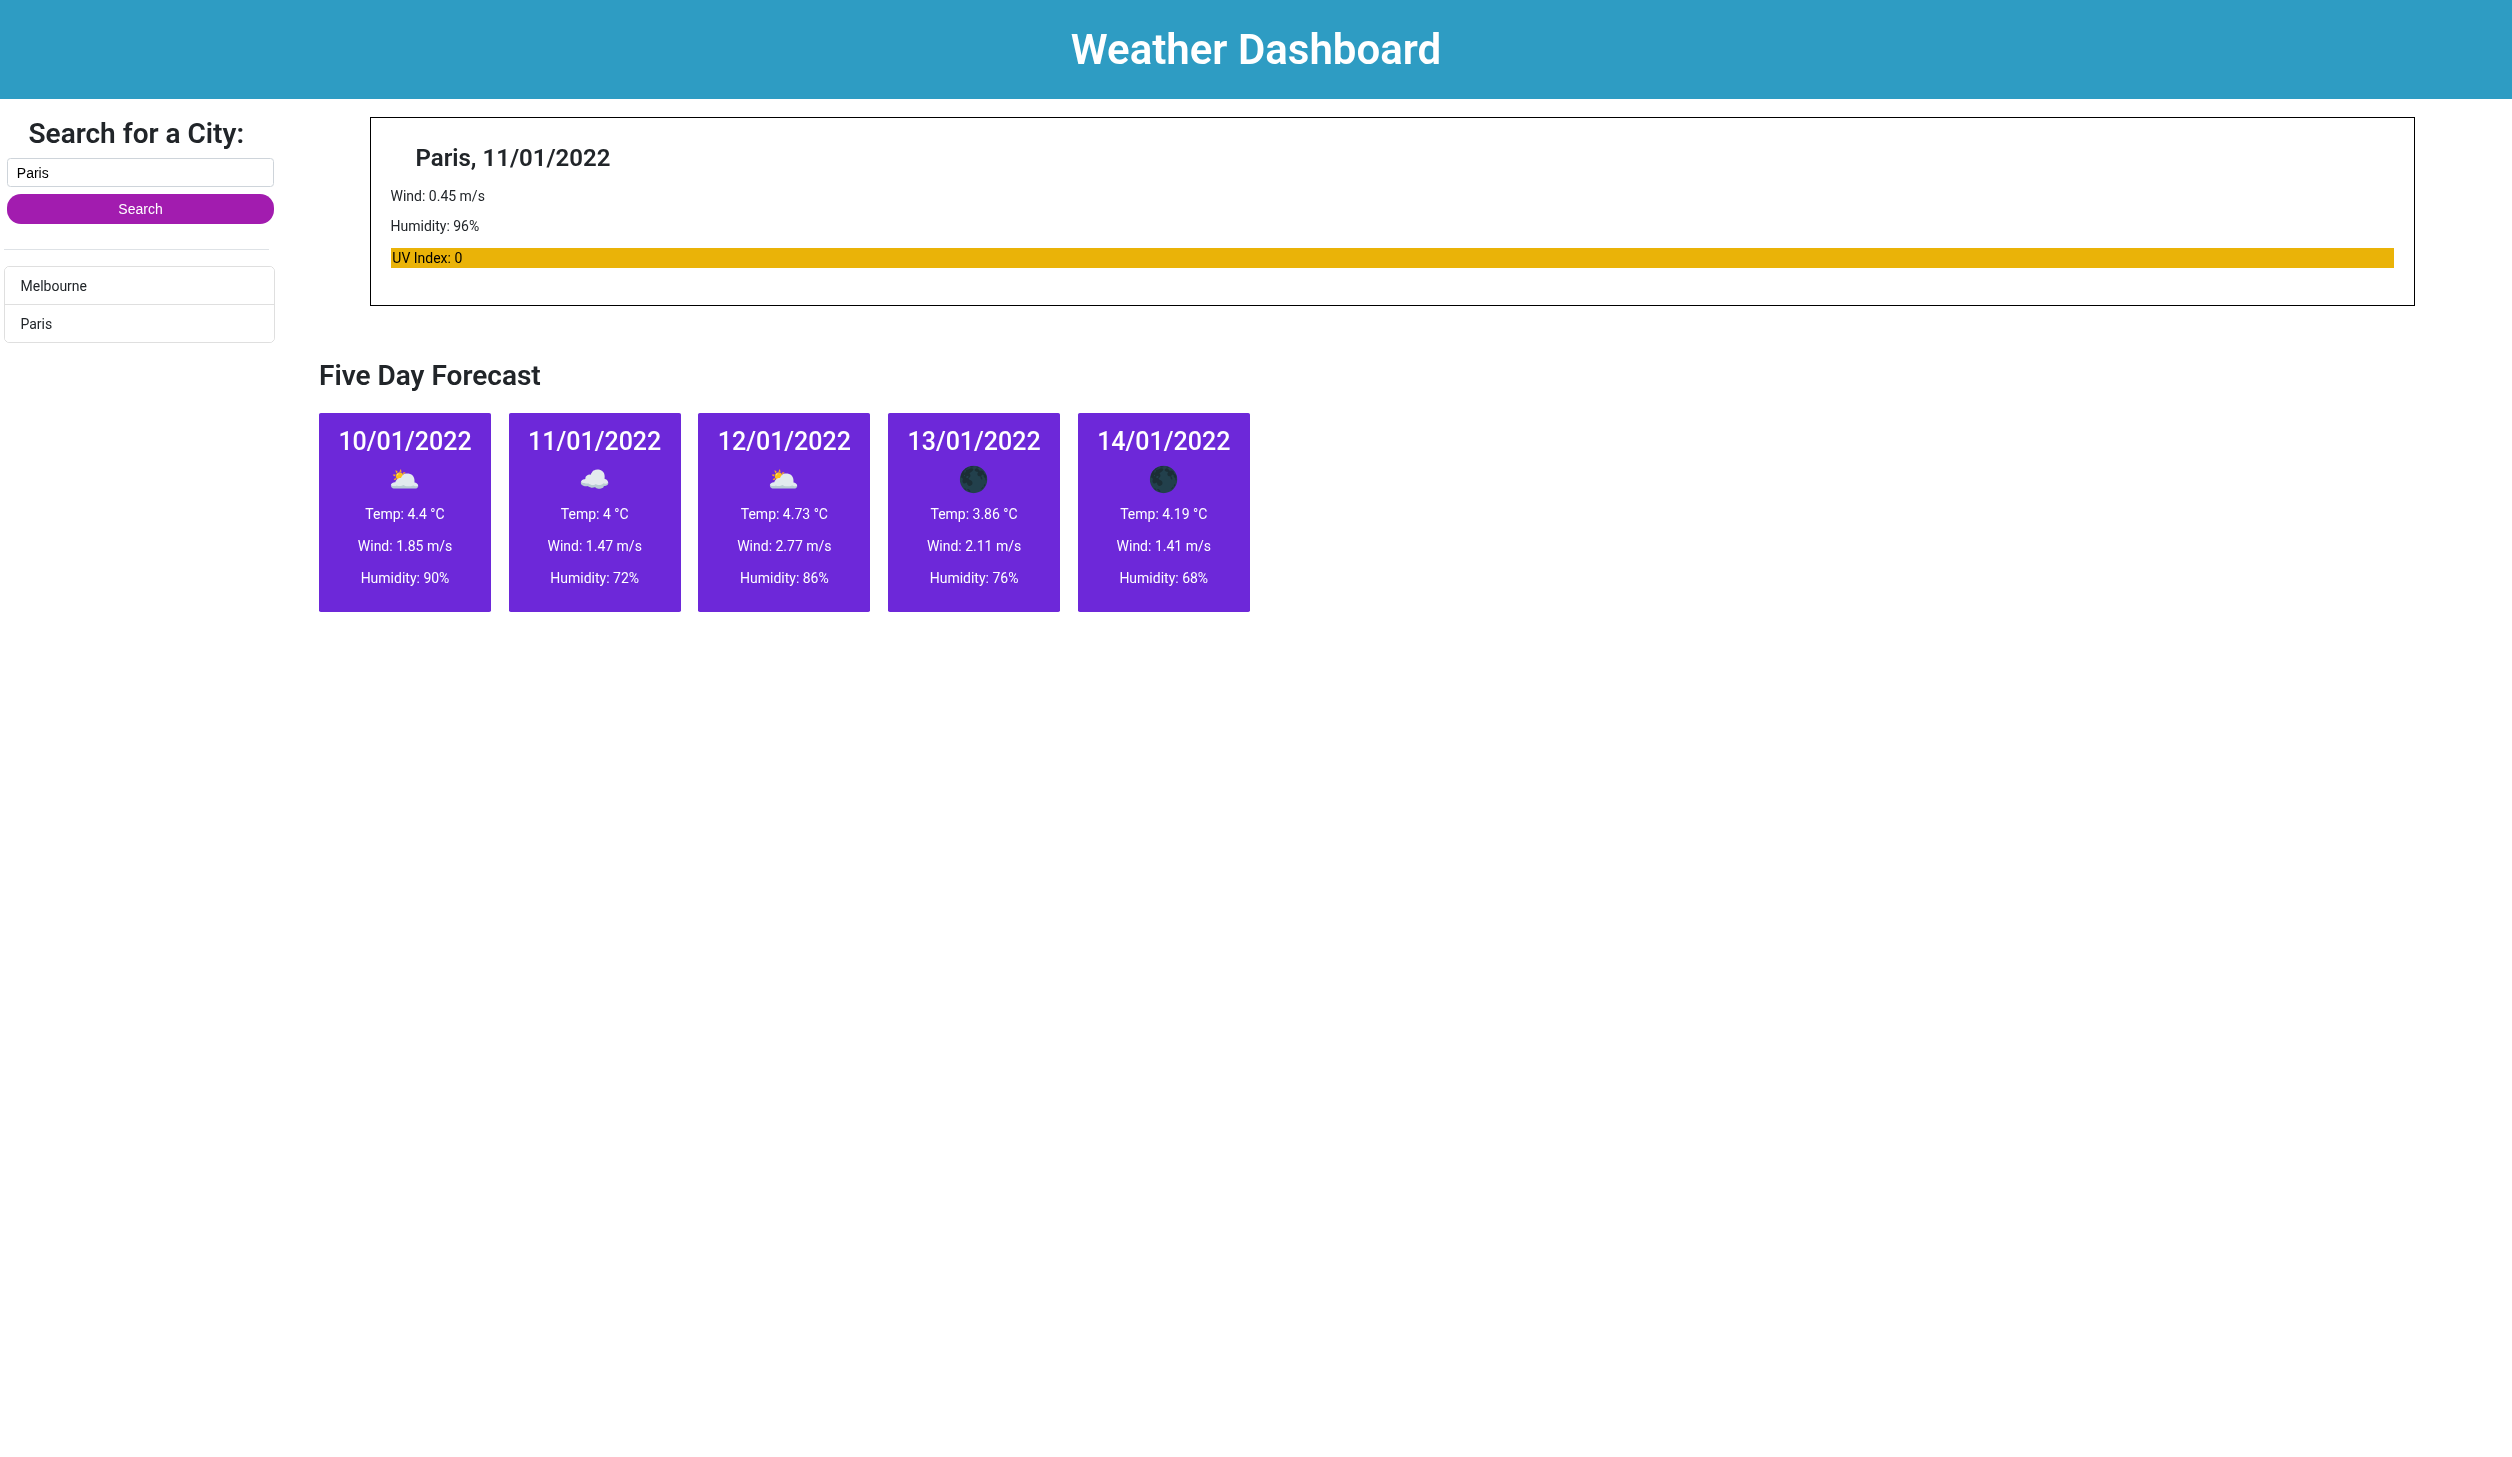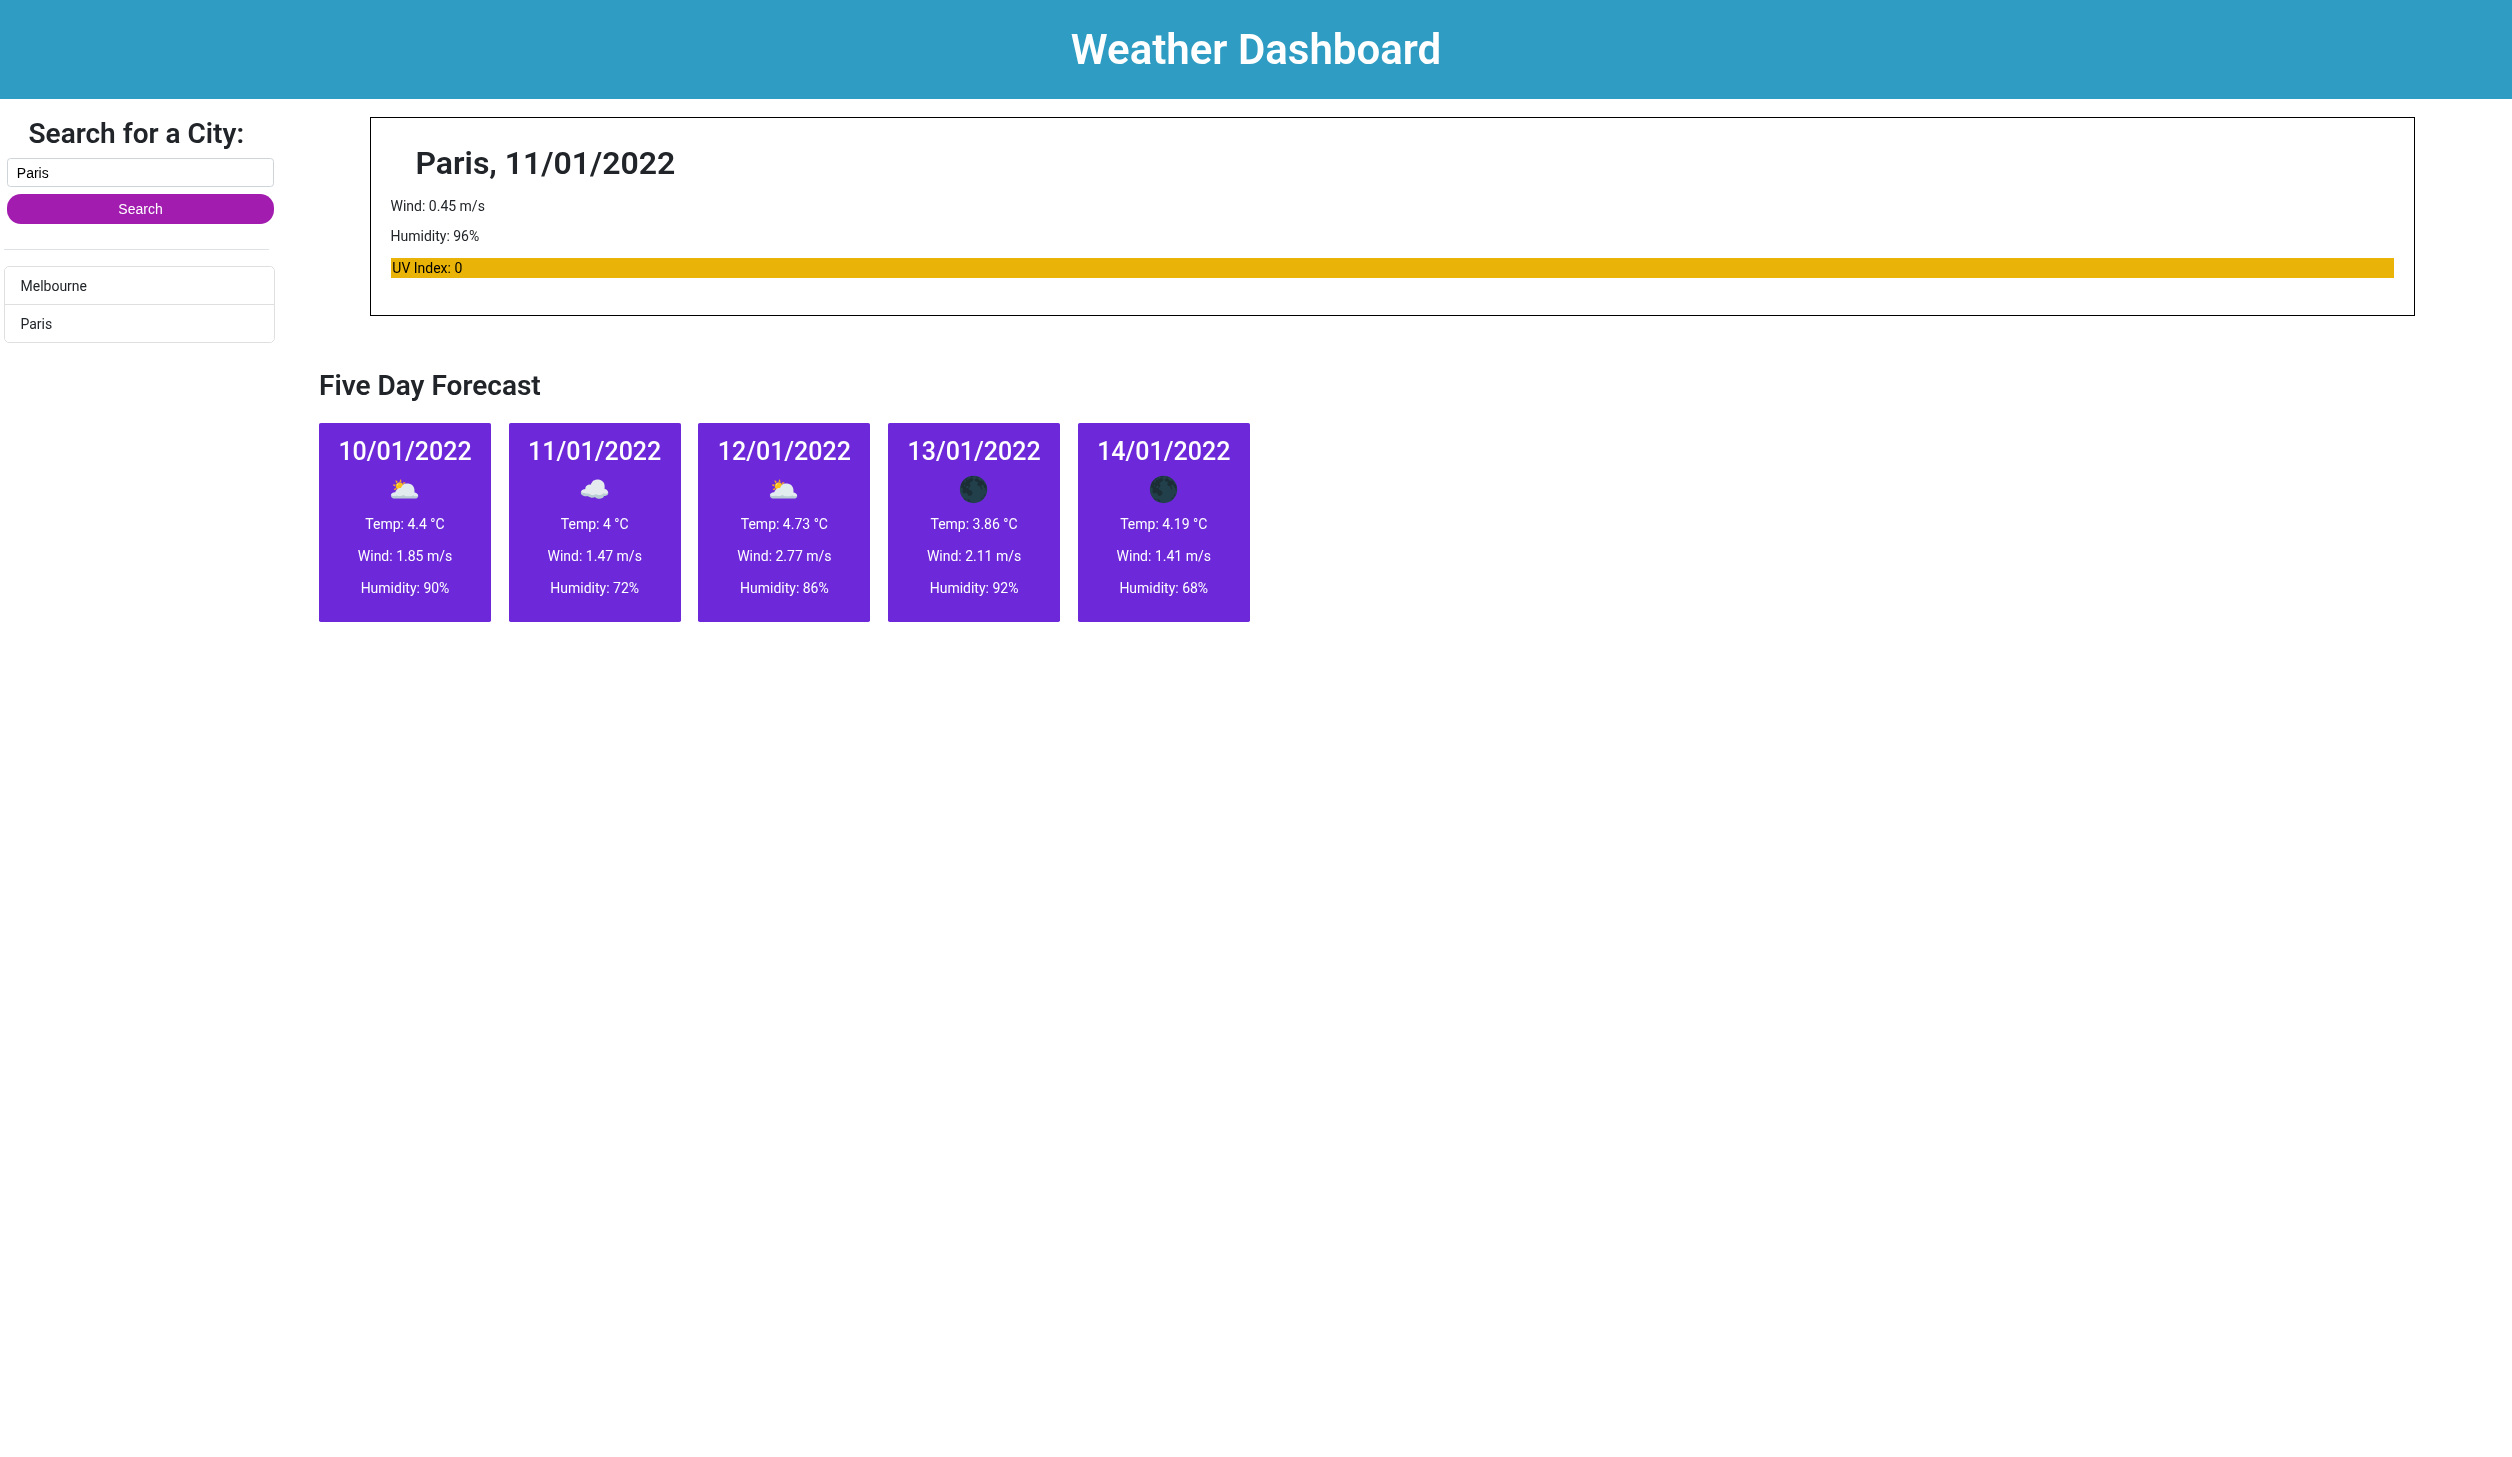--- a/index.html
+++ b/index.html
@@ -99,21 +99,21 @@
       padding: 0 26.5px 0 96px;
     }
 
     .current-card {
       border: 1.8px solid #000;
       padding: 26.5px 19.5px 23px 19.5px;
       margin-right: 71px;
     }
 
     .current-card h2 {
-      font-size: 32px;
+      font-size: 24px;
       font-weight: 600;
       padding-left: 25px;
       margin-bottom: 16px;
     }
 
     .current-card p {
       font-size: 14px;
       margin-bottom: 14px;
     }
 
@@ -223,21 +223,21 @@
           <p>Temp: 4.73 °C</p>
           <p>Wind: 2.77 m/s</p>
           <p>Humidity: 86%</p>
         </div>
 
         <div class="forecast-card">
           <div class="fc-date">13/01/2022</div>
           <div class="fc-icon">🌑</div>
           <p>Temp: 3.86 °C</p>
           <p>Wind: 2.11 m/s</p>
-          <p>Humidity: 92%</p>
+          <p>Humidity: 76%</p>
         </div>
 
         <div class="forecast-card">
           <div class="fc-date">14/01/2022</div>
           <div class="fc-icon">🌑</div>
           <p>Temp: 4.19 °C</p>
           <p>Wind: 1.41 m/s</p>
           <p>Humidity: 68%</p>
         </div>
 

